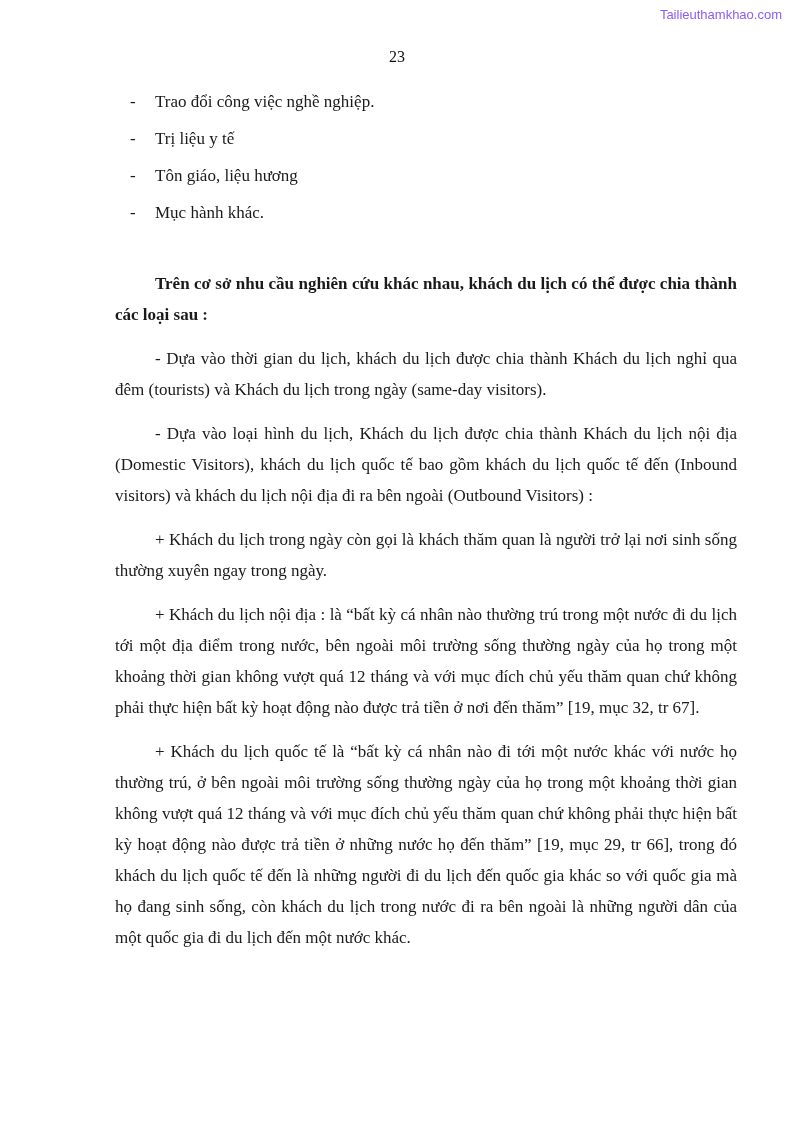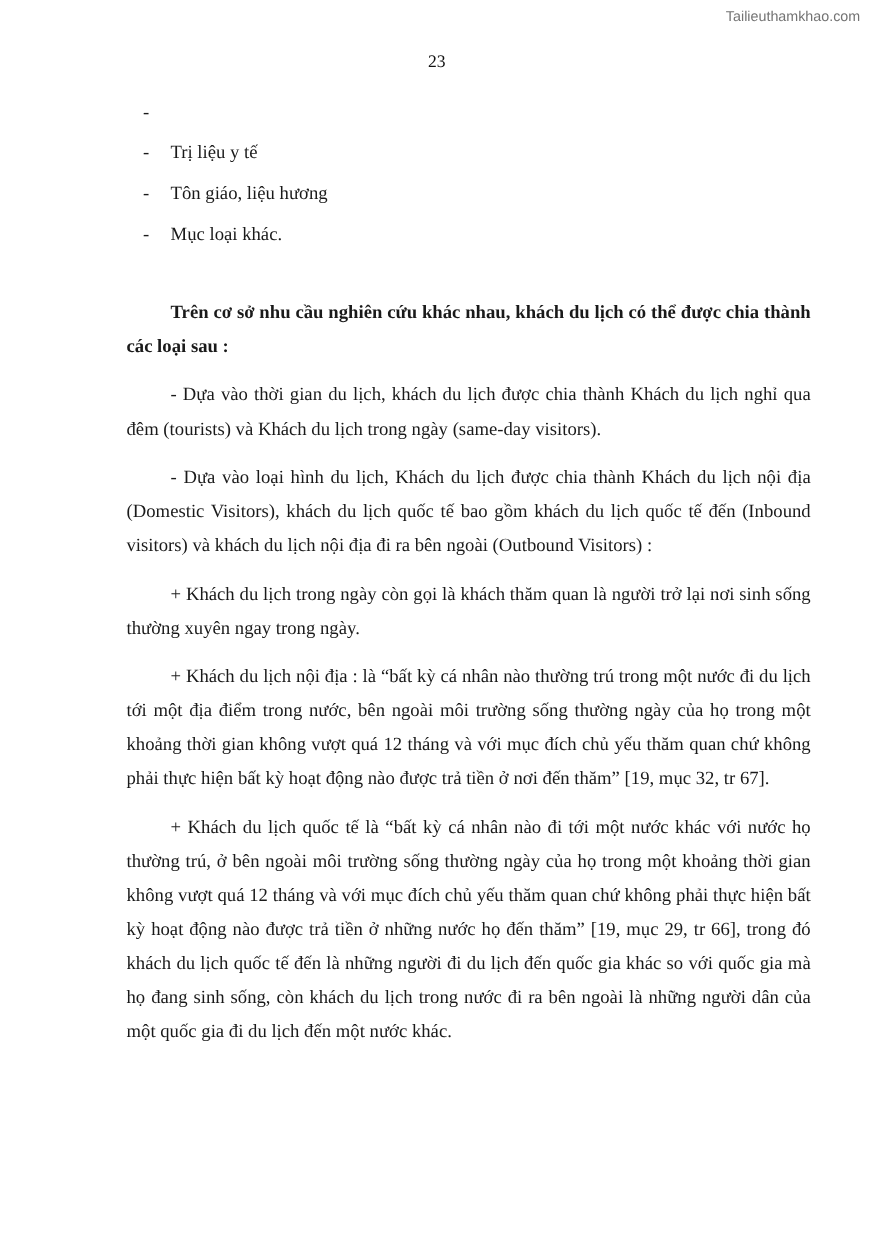--- a/index.html
+++ b/index.html
@@ -13,21 +13,21 @@
     font-family: "Liberation Serif", serif;
     color: #1a1a1a;
     overflow: hidden;
   }
   .watermark {
     position: absolute;
     top: 7px;
     right: 12px;
     font-family: "Liberation Sans", sans-serif;
     font-size: 13px;
-    color: #737373;
+    color: #8b5cf6;
   }
   .page-number {
     position: absolute;
     top: 48px;
     left: 0;
     right: 0;
     text-align: center;
     font-size: 16px;
     color: #111;
     font-family: Liberation Serif, serif;
@@ -70,32 +70,33 @@
 
   <div class="watermark">Tailieuthamkhao.com</div>
 
   <div class="page-number">23</div>
 
   <div class="content">
 
     <ul class="bullet-list">
       <li class="bullet-item">
         <span class="bullet-dash">-</span>
+        <span>Trao đổi công việc nghề nghiệp.</span>
       </li>
       <li class="bullet-item">
         <span class="bullet-dash">-</span>
         <span>Trị liệu y tế</span>
       </li>
       <li class="bullet-item">
         <span class="bullet-dash">-</span>
         <span>Tôn giáo, liệu hương</span>
       </li>
       <li class="bullet-item">
         <span class="bullet-dash">-</span>
-        <span>Mục loại khác.</span>
+        <span>Mục hành khác.</span>
       </li>
     </ul>
 
     <p class="para bold">Trên cơ sở nhu cầu nghiên cứu khác nhau, khách du lịch có thể được chia thành các loại sau :</p>
 
     <p class="para">- Dựa vào thời gian du lịch, khách du lịch được chia thành Khách du lịch nghỉ qua đêm (tourists) và Khách du lịch trong ngày (same-day visitors).</p>
     <p class="para">- Dựa vào loại hình du lịch, Khách du lịch được chia thành Khách du lịch nội địa (Domestic Visitors), khách du lịch quốc tế bao gồm khách du lịch quốc tế đến (Inbound visitors) và khách du lịch nội địa đi ra bên ngoài (Outbound Visitors) :</p>
     <p class="para">+ Khách du lịch trong ngày còn gọi là khách thăm quan là người trở lại nơi sinh sống thường xuyên ngay trong ngày.</p>
     <p class="para">+ Khách du lịch nội địa : là “bất kỳ cá nhân nào thường trú trong một nước đi du lịch tới một địa điểm trong nước, bên ngoài môi trường sống thường ngày của họ trong một khoảng thời gian không vượt quá 12 tháng và với mục đích chủ yếu thăm quan chứ không phải thực hiện bất kỳ hoạt động nào được trả tiền ở nơi đến thăm” [19, mục 32, tr 67].</p>
     <p class="para">+ Khách du lịch quốc tế là “bất kỳ cá nhân nào đi tới một nước khác với nước họ thường trú, ở bên ngoài môi trường sống thường ngày của họ trong một khoảng thời gian không vượt quá 12 tháng và với mục đích chủ yếu thăm quan chứ không phải thực hiện bất kỳ hoạt động nào được trả tiền ở những nước họ đến thăm” [19, mục 29, tr 66], trong đó khách du lịch quốc tế đến là những người đi du lịch đến quốc gia khác so với quốc gia mà họ đang sinh sống, còn khách du lịch trong nước đi ra bên ngoài là những người dân của một quốc gia đi du lịch đến một nước khác.</p>

